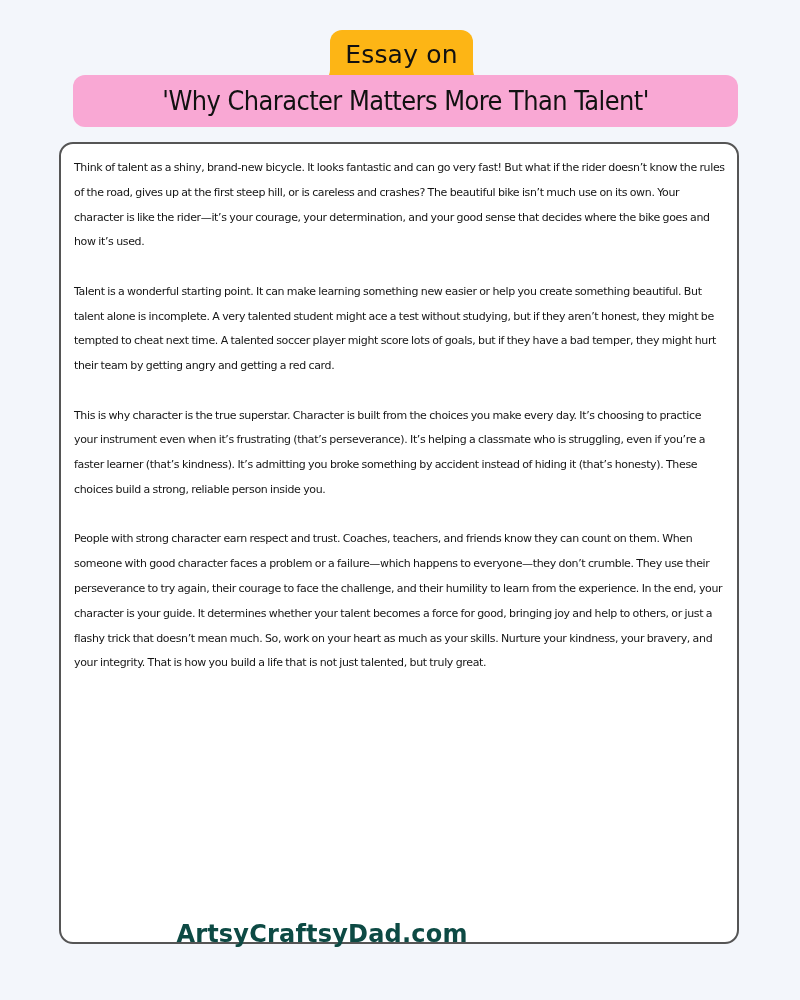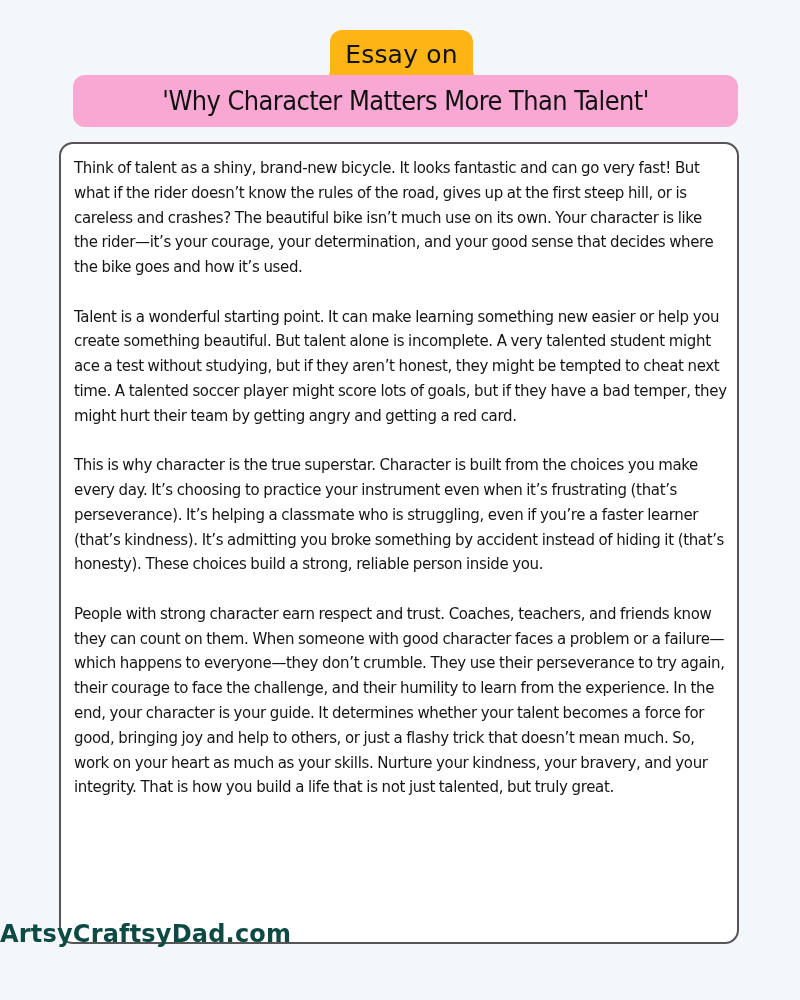--- a/index.html
+++ b/index.html
@@ -88,32 +88,33 @@
     width: 680px;
     height: 802px;
     background: #ffffff;
     border: 2px solid #555555;
     border-radius: 14px;
     box-sizing: border-box;
     padding: 12px 10px 0 13px;
   }
   .para {
     font-family: "DejaVu Sans", sans-serif;
-    font-size: 15px;
+    font-size: 11px;
     line-height: 24.8px;
     margin: 0 0 24.6px 0;
     color: #151515;
     letter-spacing: -0.35px;
     word-spacing: -0.5px;
   }
   .footer {
     position: absolute;
     left: 0;
     top: 920px;
     width: 644px;
+    text-align: center;
   }
   .footer span {
     font-family: "DejaVu Sans", sans-serif;
     font-weight: 700;
     font-size: 24px;
     color: #0d4a44;
     letter-spacing: 0.2px;
   }
 </style>
 </head>

